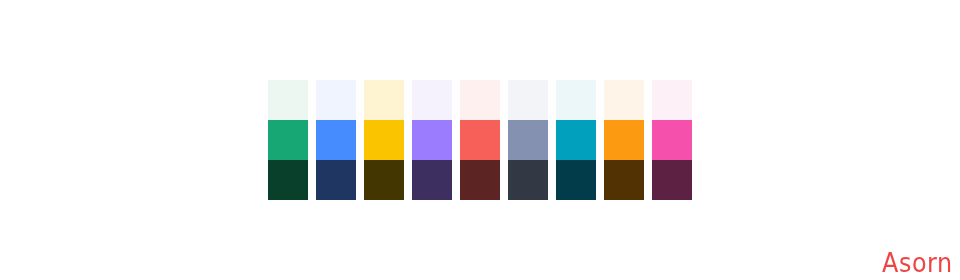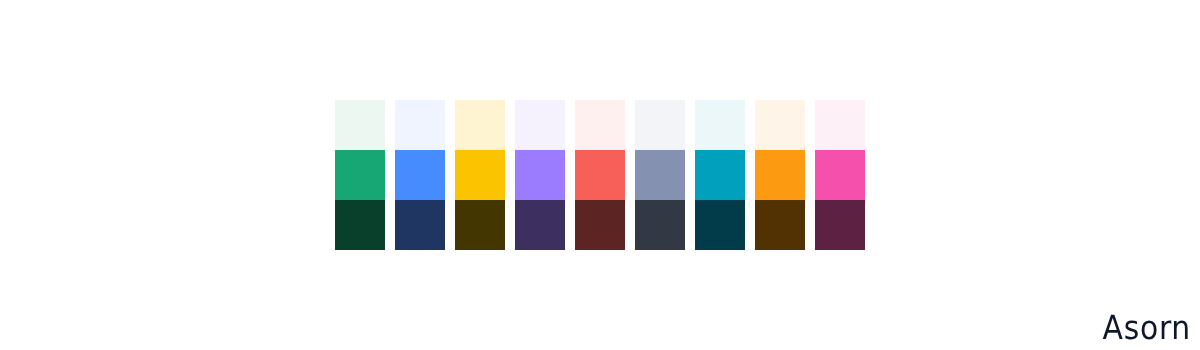--- a/index.html
+++ b/index.html
@@ -100,13 +100,13 @@
   </div>
 
   <div class="swatch-col">
     <div class="swatch" style="background-color: rgb(253, 240, 247);"></div>
     <div class="swatch" style="background-color: rgb(245, 81, 172);"></div>
     <div class="swatch" style="background-color: rgb(93, 33, 68);"></div>
   </div>
 
 </div>
 
-<div class="watermark" style="color: #0f172a;">Asorn</div>
+<div class="watermark" style="color: #ef4444;">Asorn</div>
 
 </body></html>

